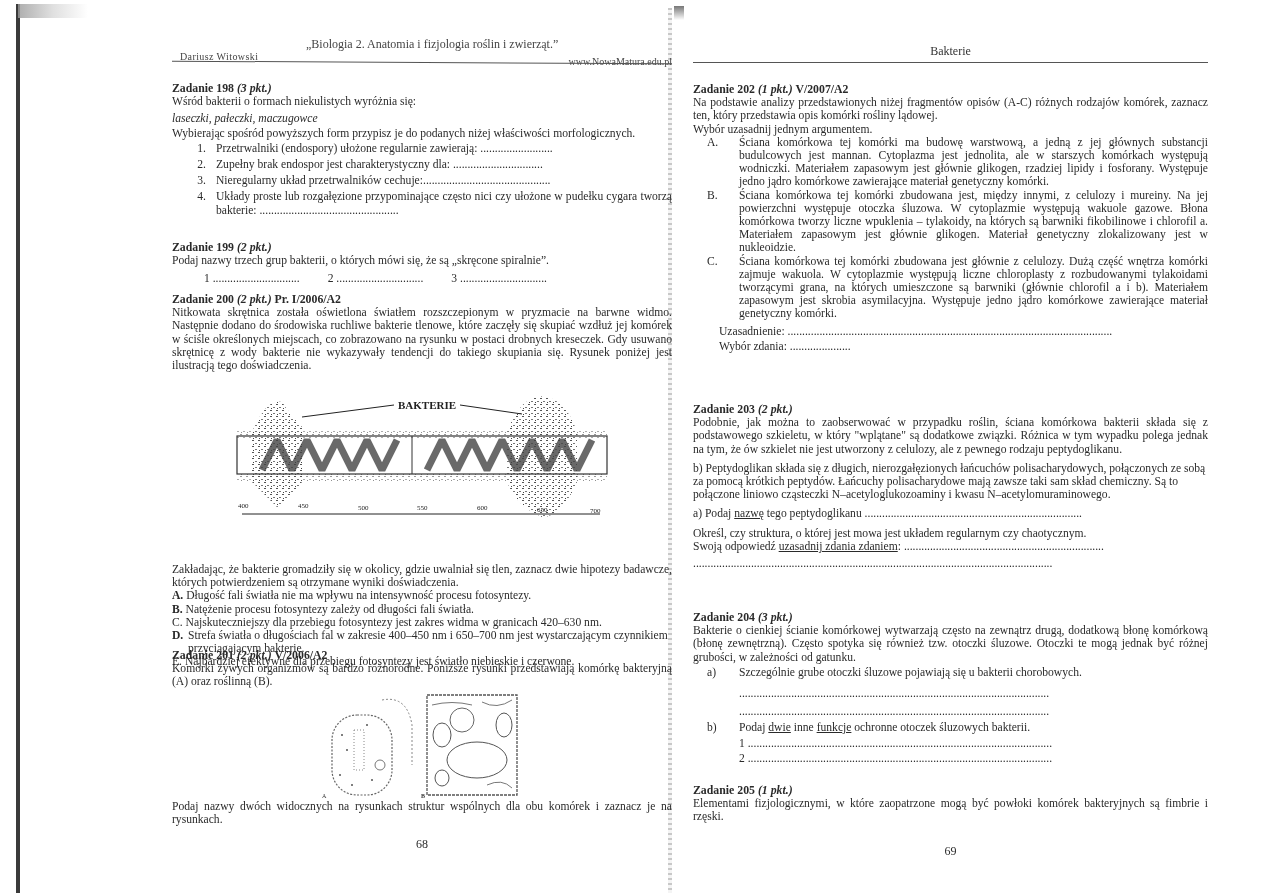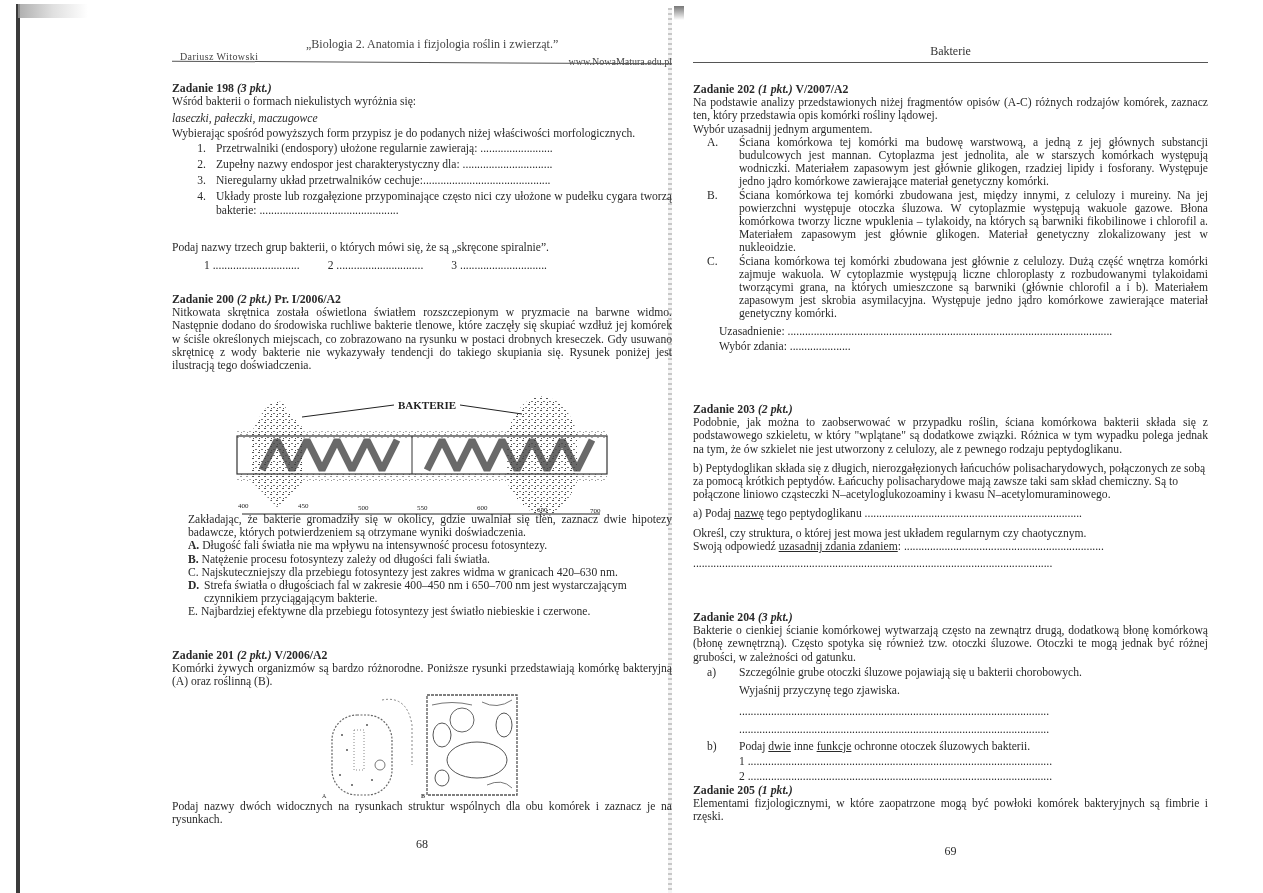--- a/index.html
+++ b/index.html
@@ -65,34 +65,35 @@
     <p>Wśród bakterii o formach niekulistych wyróżnia się:</p>
     <p class="center-i" style="margin:4px 0 1px;">laseczki, pałeczki, maczugowce</p>
     <p class="just">Wybierając spośród powyższych form przypisz je do podanych niżej właściwości morfologicznych.</p>
     <ul class="olist" style="margin-top:2px;">
       <li style="margin-bottom:3px;">
           <span class="num">1.</span>
           <span class="txt dots-ok">Przetrwalniki (endospory) ułożone regularnie zawierają: .........................</span>
         </li>
       <li style="margin-bottom:3px;">
           <span class="num">2.</span>
-          <span class="txt">Zupełny nazwy endospor jest charakterystyczny dla: ...............................</span>
+          <span class="txt">Zupełny brak endospor jest charakterystyczny dla: ...............................</span>
         </li>
       <li style="margin-bottom:3px;">
           <span class="num">3.</span>
           <span class="txt">Nieregularny układ przetrwalników cechuje:............................................</span>
         </li>
       <li>
           <span class="num">4.</span>
           <span class="txt">Układy proste lub rozgałęzione przypominające często nici czy ułożone w pudełku cygara tworzą bakterie: ................................................</span>
         </li>
     </ul>
   </div>
 
   <div class="content" style="top:241px;">
+    <p class="task-h"><span>Zadanie 199</span> <i>(2 pkt.)</i></p>
     <p>Podaj nazwy trzech grup bakterii, o których mówi się, że są „skręcone spiralnie”.</p>
     <div style="display:flex; gap:28px; padding-left:32px; margin-top:5px;">
       <span>1 ..............................</span>
       <span>2 ..............................</span>
       <span>3 ..............................</span>
     </div>
   </div>
 
   <div class="content" style="top:293px;">
     <p class="task-h"><span>Zadanie 200</span> <i>(2 pkt.)</i> <span>Pr. I/2006/A2</span></p>
@@ -129,21 +130,21 @@
           <text x="76" y="116">450</text>
           <text x="136" y="118">500</text>
         <text x="195" y="118">550</text>
           <text x="255" y="118">600</text>
           <text x="315" y="120">650</text>
           <text x="368" y="121">700</text>
       </g>
     </svg>
   </div>
 
-  <div class="content" style="top:513px;margin-left:16px;">
+  <div class="content" style="top:563px;">
     <p class="just">Zakładając, że bakterie gromadziły się w okolicy, gdzie uwalniał się tlen, zaznacz dwie hipotezy badawcze, których potwierdzeniem są otrzymane wyniki doświadczenia.</p>
     <div class="opt"><b>A.</b> <span>Długość fali światła nie ma wpływu na intensywność procesu fotosyntezy.</span></div>
     <div class="opt"><b>B.</b> <span>Natężenie procesu fotosyntezy zależy od długości fali światła.</span></div>
     <div class="opt"><span>C.</span> <span>Najskuteczniejszy dla przebiegu fotosyntezy jest zakres widma w granicach 420–630 nm.</span></div>
     <div class="opt" style="display:flex;">
         <b style="flex:none; width:12px;">D.</b>
         <span style="padding-left:4px;">Strefa światła o długościach fal w zakresie 400–450 nm i 650–700 nm jest wystarczającym czynnikiem przyciągającym bakterie.</span>
       </div>
     <div class="opt"><span>E.</span> <span>Najbardziej efektywne dla przebiegu fotosyntezy jest światło niebieskie i czerwone.</span></div>
   </div>
@@ -220,21 +221,20 @@
     <p style="margin-top:4px;">............................................................................................................................</p>
   </div>
 
   <div class="content" style="top:611px;">
     <p class="task-h"><span>Zadanie 204</span> <i>(3 pkt.)</i></p>
     <p class="just">Bakterie o cienkiej ścianie komórkowej wytwarzają często na zewnątrz drugą, dodatkową błonę komórkową (błonę zewnętrzną). Często spotyka się również tzw. otoczki śluzowe. Otoczki te mogą jednak być różnej grubości, w zależności od gatunku.</p>
     <div class="abc" style="margin-top:2px;">
         <span class="l">a)</span>
         <span class="t">Szczególnie grube otoczki śluzowe pojawiają się u bakterii chorobowych.</span>
       </div>
-    <p class="indent2" style="padding-left:46px; margin-top:5px;">Wyjaśnij przyczynę tego zjawiska.</p>
     <p style="padding-left:46px; margin-top:8px;">...........................................................................................................</p>
     <p style="padding-left:46px; margin-top:5px;">...........................................................................................................</p>
     <div class="abc" style="margin-top:3px;">
         <span class="l">b)</span>
         <span class="t"><span>Podaj </span><span class="u">dwie</span><span> inne </span><span class="u">funkcje</span><span> ochronne otoczek śluzowych bakterii.</span></span>
       </div>
     <p style="padding-left:46px; margin-top:2px;">1 .........................................................................................................</p>
     <p style="padding-left:46px; margin-top:2px;">2 .........................................................................................................</p>
   </div>
 

